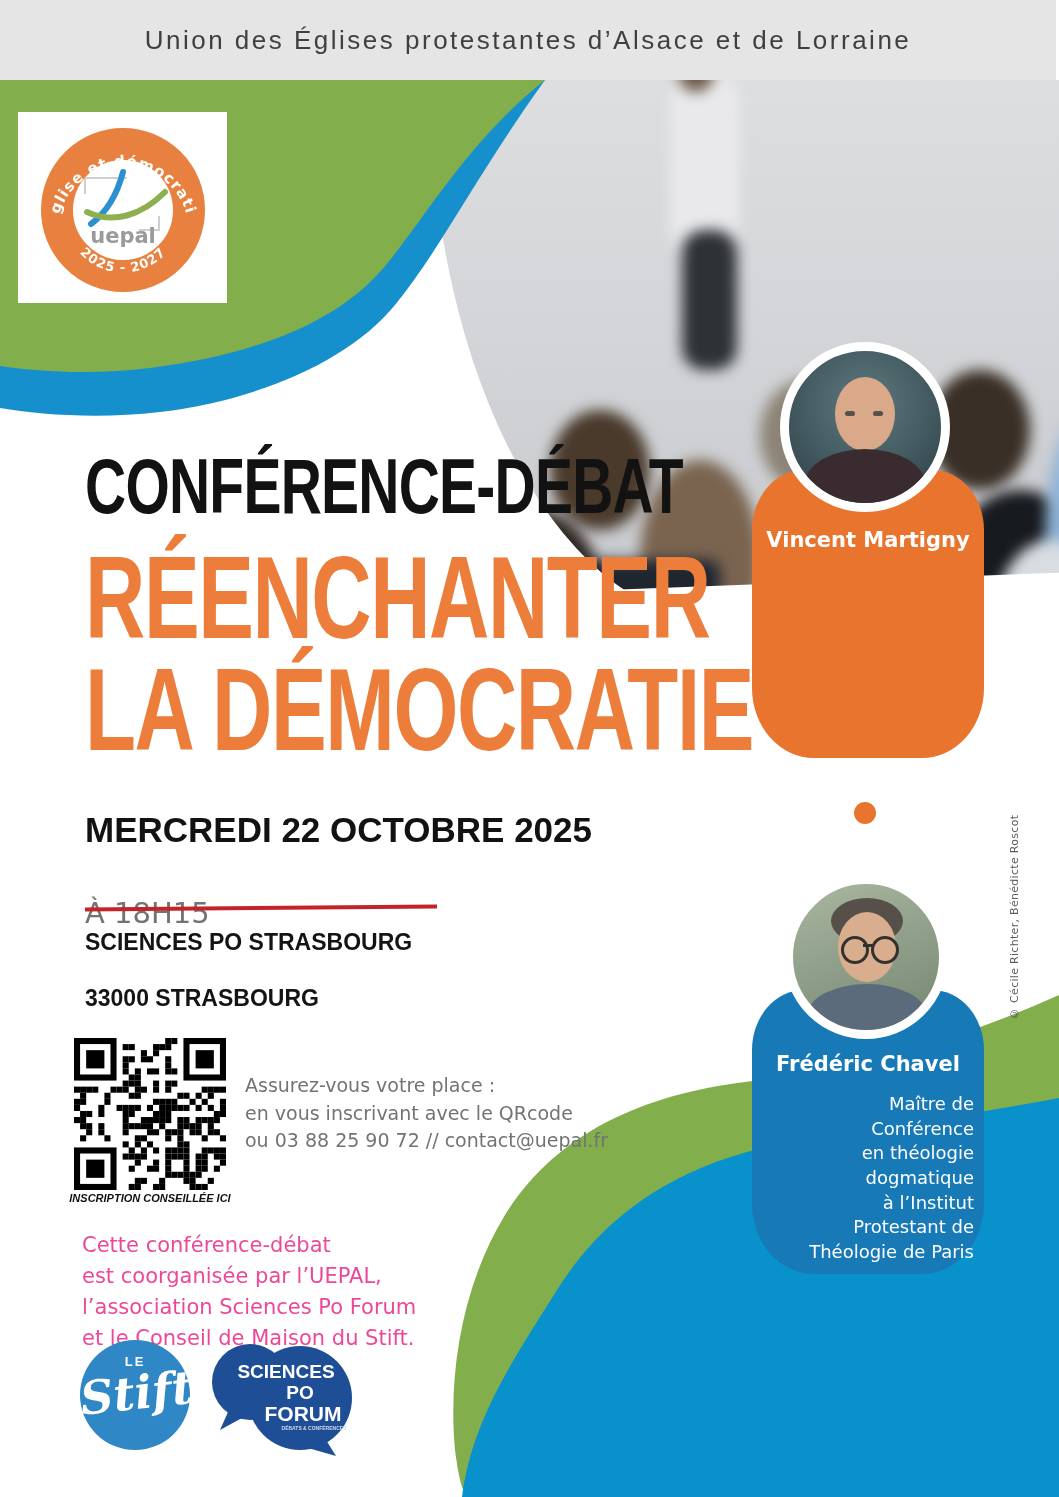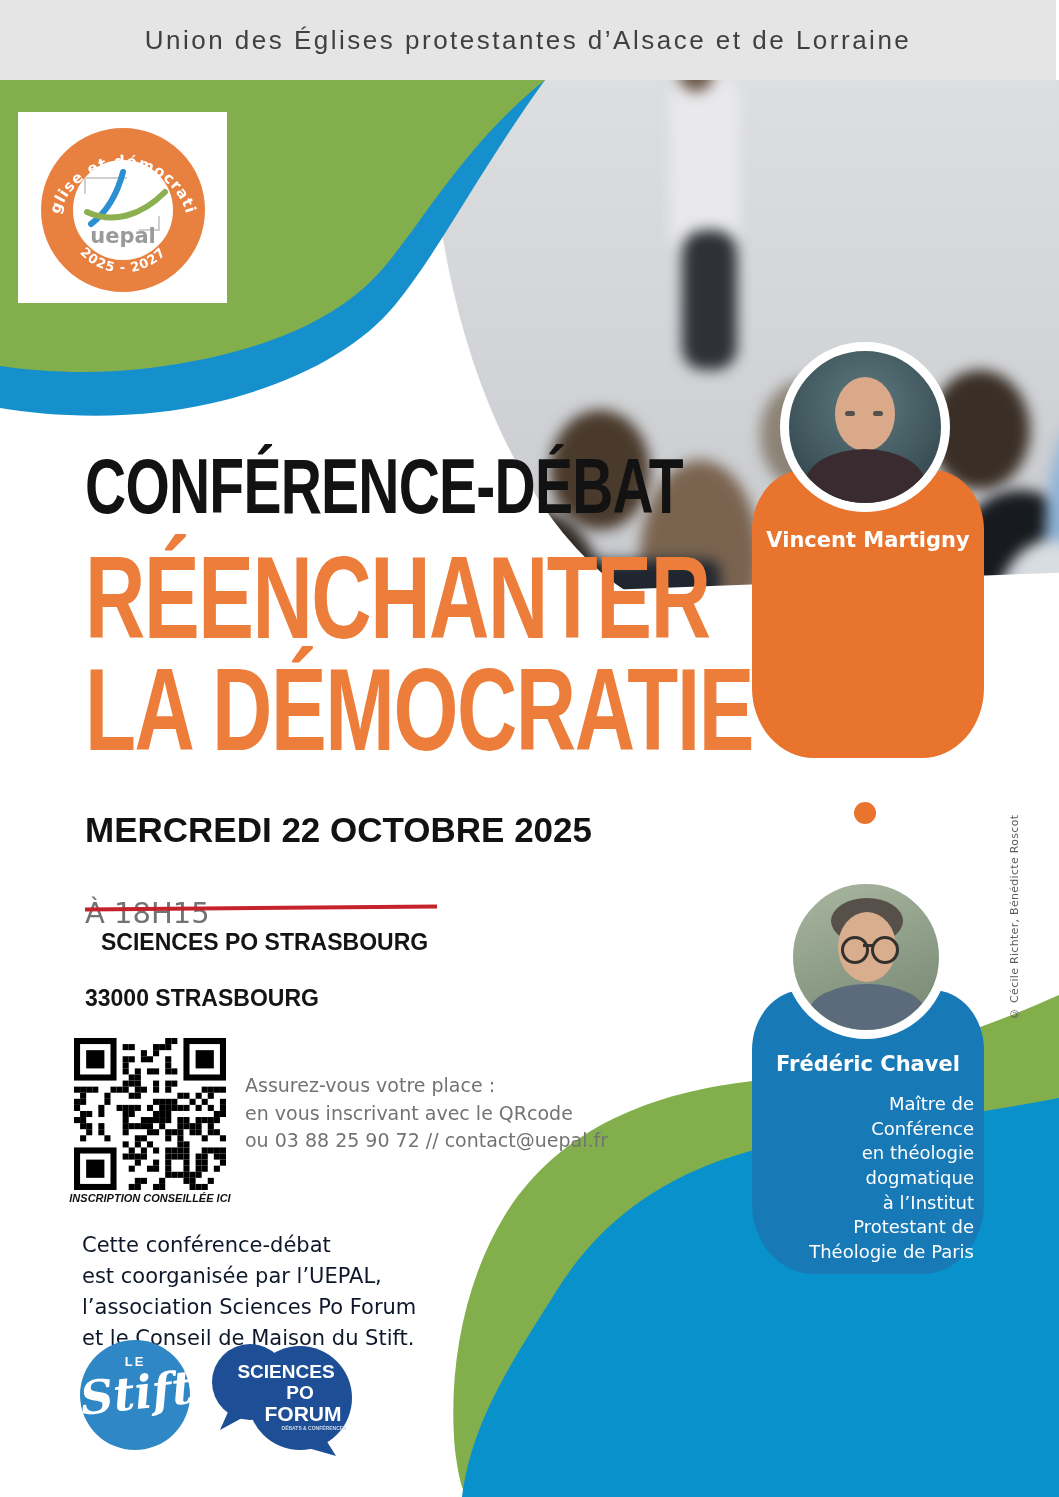--- a/index.html
+++ b/index.html
@@ -32,30 +32,30 @@
           letter-spacing:-1px;transform:scaleX(.73);transform-origin:left top;white-space:nowrap;}
   .big-line{z-index:4;font-weight:800;color:#EC7D3A;font-size:116px;letter-spacing:-2px;
             transform:scaleX(.72);transform-origin:left top;white-space:nowrap;line-height:1;}
   .t1{left:85px;top:540px;} .t2{left:85px;top:652px;}
 
   .date-line{left:85px;top:810px;z-index:4;font-weight:800;font-size:35px;color:#121212;white-space:nowrap;}
   .time-line{left:85px;top:860px;z-index:4;font-family:"DejaVu Sans",sans-serif;font-size:29px;color:#737373;margin-top:36px;}
   .red-line{left:85px;top:906px;width:352px;height:4px;background:#C5232B;z-index:4;
             transform:rotate(-.5deg);}
   .venue{z-index:4;font-weight:800;font-size:23px;color:#141414;line-height:28px;white-space:nowrap;}
-  .v1{left:85px;top:928px;margin-left:16px;} .v2{left:85px;top:956px;} .v3{left:85px;top:984px;}
+  .v1{left:85px;top:928px;} .v2{left:85px;top:956px;} .v3{left:85px;top:984px;}
 
   
   .qr{left:74px;top:1038px;width:152px;height:152px;z-index:4;background:#fff;}
   .qr-caption{left:60px;top:1192px;width:180px;z-index:4;text-align:center;font-size:11px;
               font-weight:700;font-style:italic;color:#111;}
   .reg-text{left:245px;top:1072px;z-index:4;font-family:"DejaVu Sans",sans-serif;font-size:19px;
             color:#737373;line-height:1.45;white-space:pre-line;}
   .org-text{left:82px;top:1230px;z-index:4;font-family:"DejaVu Sans",sans-serif;font-size:21px;
-            color:#0f172a;line-height:1.48;white-space:pre-line;}
+            color:#ec4899;line-height:1.48;white-space:pre-line;}
 
   
   .card{width:232px;z-index:4;color:#fff;text-align:center;font-family:"DejaVu Sans",sans-serif;}
   .card-orange{left:752px;top:470px;height:288px;background:#E8742E;
                border-radius:52px 52px 62px 62px / 60px 60px 70px 70px;}
   .card-blue{left:752px;top:990px;height:284px;background:#1879B7;
              border-radius:52px 52px 62px 62px / 60px 60px 70px 70px;}
   .sp-name{margin-top:0;position:absolute;left:0;right:0;font-weight:700;font-size:21px;}
   .card-orange .sp-name{top:58px;} .card-blue .sp-name{top:62px;}
   .sp-role{position:absolute;left:10px;right:10px;font-size:18px;line-height:1.37;white-space:pre-line;}

